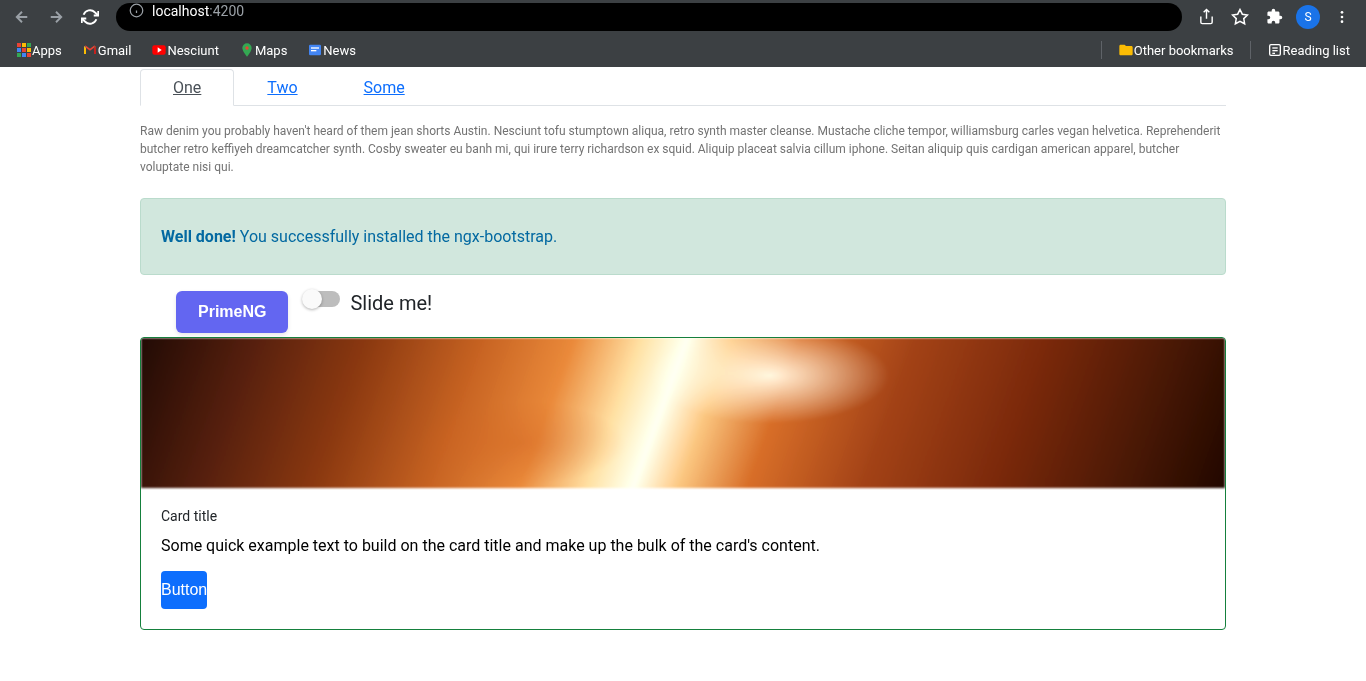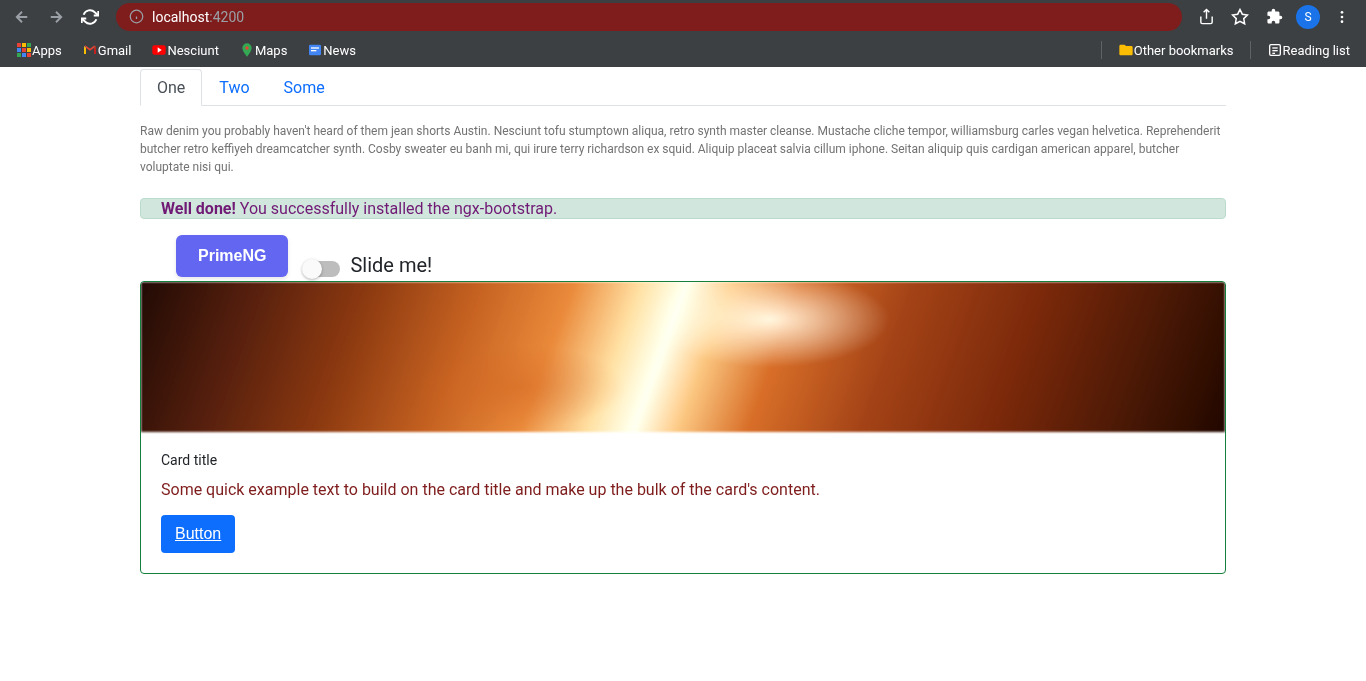--- a/index.html
+++ b/index.html
@@ -3,61 +3,61 @@
   <meta charset="utf-8">
   <style>
     * { margin: 0; padding: 0; box-sizing: border-box; }
     body { font-family: -apple-system, BlinkMacSystemFont, "Segoe UI", Roboto, Arial, sans-serif; background: #fff; }
     
     
     .browser-chrome { background: #3c4043; height: 67px; }
     .toolbar { display: flex; align-items: center; height: 33px; padding: 0 8px; gap: 6px; }
     .nav-btn { width: 28px; height: 28px; display: flex; align-items: center; justify-content: center; border-radius: 50%; cursor: pointer; color: #9aa0a6; }
     .nav-btn.enabled { color: #fff; }
-    .url-bar { flex: 1; background: #7f1d1d; border-radius: 16px; height: 28px; display: flex; align-items: center; padding: 0 12px; margin: 0 6px; }
+    .url-bar { flex: 1; background: #000000; border-radius: 16px; height: 28px; display: flex; align-items: flex-start; padding: 0 12px; margin: 0 6px; text-decoration: underline; }
     .url-info { width: 16px; height: 16px; display: flex; align-items: center; justify-content: center; color: #9aa0a6; margin-right: 8px; }
     .url-text { color: #fff; font-size: 14px; }
     .url-text .port { color: #9aa0a6; }
     .toolbar-right { display: flex; align-items: center; gap: 10px; padding-right: 4px; }
     .icon-btn { width: 24px; height: 24px; display: flex; align-items: center; justify-content: center; color: #fff; cursor: pointer; }
     .avatar { width: 24px; height: 24px; border-radius: 50%; background: #1a73e8; color: #fff; display: flex; align-items: center; justify-content: center; font-size: 12px; }
     
     .bookmarks-bar { display: flex; align-items: center; height: 34px; padding: 0 8px; gap: 4px; }
     .bookmark-item { display: flex; align-items: center; gap: 0; padding: 4px 8px; border-radius: 4px; cursor: pointer; color: #fff; font-size: 13px; }
     .bm-icon { width: 16px; height: 16px; display: flex; align-items: center; justify-content: center; }
     .apps-icon { display: grid; grid-template-columns: repeat(3,4px); grid-template-rows: repeat(3,4px); gap: 1px; }
     .apps-icon span { width: 4px; height: 4px; }
     .bookmarks-spacer { flex: 1; }
     .bm-divider { width: 1px; height: 18px; background: #5f6368; margin: 0 4px; }
     
     
     .page { max-width: 1110px; margin: 0 auto; padding: 0 12px; }
     
     .nav-tabs { display: flex; border-bottom: 1px solid #dee2e6; margin-top: 2px; }
-    .nav-tab { padding: 8px 16px; cursor: pointer; font-size: 16px; color: #0d6efd; border: 1px solid transparent; border-top-left-radius: 4px; border-top-right-radius: 4px; margin-bottom: -1px; }
+    .nav-tab { padding: 8px 32px; cursor: pointer; font-size: 16px; color: #0d6efd; border: 1px solid transparent; border-top-left-radius: 4px; border-top-right-radius: 4px; margin-bottom: -1px; text-decoration: underline; }
     .nav-tab.active { color: #495057; border-color: #dee2e6 #dee2e6 #fff; background: #fff; }
     
     .tab-content { padding: 16px 0; color: #737373; font-size: 12px; line-height: 1.5; }
     
-    .alert { background: #d1e7dd; border: 1px solid #badbcc; color: #701a75; border-radius: 4px; padding: 0 20px; margin: 6px 0 16px; font-size: 16px; }
+    .alert { background: #d1e7dd; border: 1px solid #badbcc; color: #0369a1; border-radius: 4px; padding: 28px 20px; margin: 6px 0 16px; font-size: 16px; }
     .alert strong { font-weight: 700; }
     
-    .controls-row { display: flex; align-items: flex-end; gap: 10px; margin-top: 4px; padding-left: 36px; }
+    .controls-row { display: flex; align-items: flex-start; gap: 10px; margin-top: 4px; padding-left: 36px; }
     .primeng-btn { background: #6366f1; color: #fff; border: none; padding: 12px 22px; border-radius: 6px; font-size: 16px; font-weight: 700; cursor: pointer; box-shadow: 0 2px 4px rgba(0,0,0,0.1); }
     .toggle { width: 36px; height: 16px; background: #bdbdbd; border-radius: 10px; position: relative; cursor: pointer; margin-left: 6px; }
     .toggle-thumb { width: 20px; height: 20px; background: #fafafa; border-radius: 50%; position: absolute; top: -2px; left: -2px; box-shadow: 0 1px 3px rgba(0,0,0,0.3); }
     .toggle-label { font-size: 20px; color: #212529; }
     
     .card { border: 1px solid #15803d; border-radius: 4px; margin-top: 4px; overflow: hidden; }
     .card-img { height: 150px; background: linear-gradient(110deg, #2a1510 0%, #5a2818 10%, #8a3f1a 20%, #c0652a 30%, #e08840 38%, #f5d8a0 44%, #fff8e8 48%, #f0c080 52%, #d07030 58%, #a04820 68%, #7a3015 80%, #4a2010 92%, #2a1208 100%); position: relative; filter: blur(1px) contrast(1.1); }
     .card-img::before { content:''; position:absolute; inset:0; background: radial-gradient(ellipse 200px 80px at 58% 25%, rgba(255,255,240,0.85), transparent 60%), radial-gradient(ellipse 150px 60px at 35% 70%, rgba(200,100,40,0.4), transparent 70%); }
     .card-body { padding: 20px; }
     .card-title { font-size: 14px; color: #212529; margin-bottom: 12px; }
-    .card-text { font-size: 16px; color: #7f1d1d; margin-bottom: 16px; }
-    .card-btn { background: #0d6efd; color: #fff; border: none; padding: 10px 14px; border-radius: 4px; font-size: 16px; cursor: pointer; text-decoration: underline; }
+    .card-text { font-size: 16px; color: #000000; margin-bottom: 16px; }
+    .card-btn { background: #0d6efd; color: #fff; border: none; padding: 10px 0; border-radius: 4px; font-size: 16px; cursor: pointer; }
   </style>
 </head>
 <body>
 
 <div class="browser-chrome">
   <div class="toolbar">
     <div class="nav-btn">
       <svg width="18" height="18" viewBox="0 0 24 24" fill="none" stroke="currentColor" stroke-width="2.5">
           <path d="M19 12H5M12 19l-7-7 7-7"></path>
         </svg>

